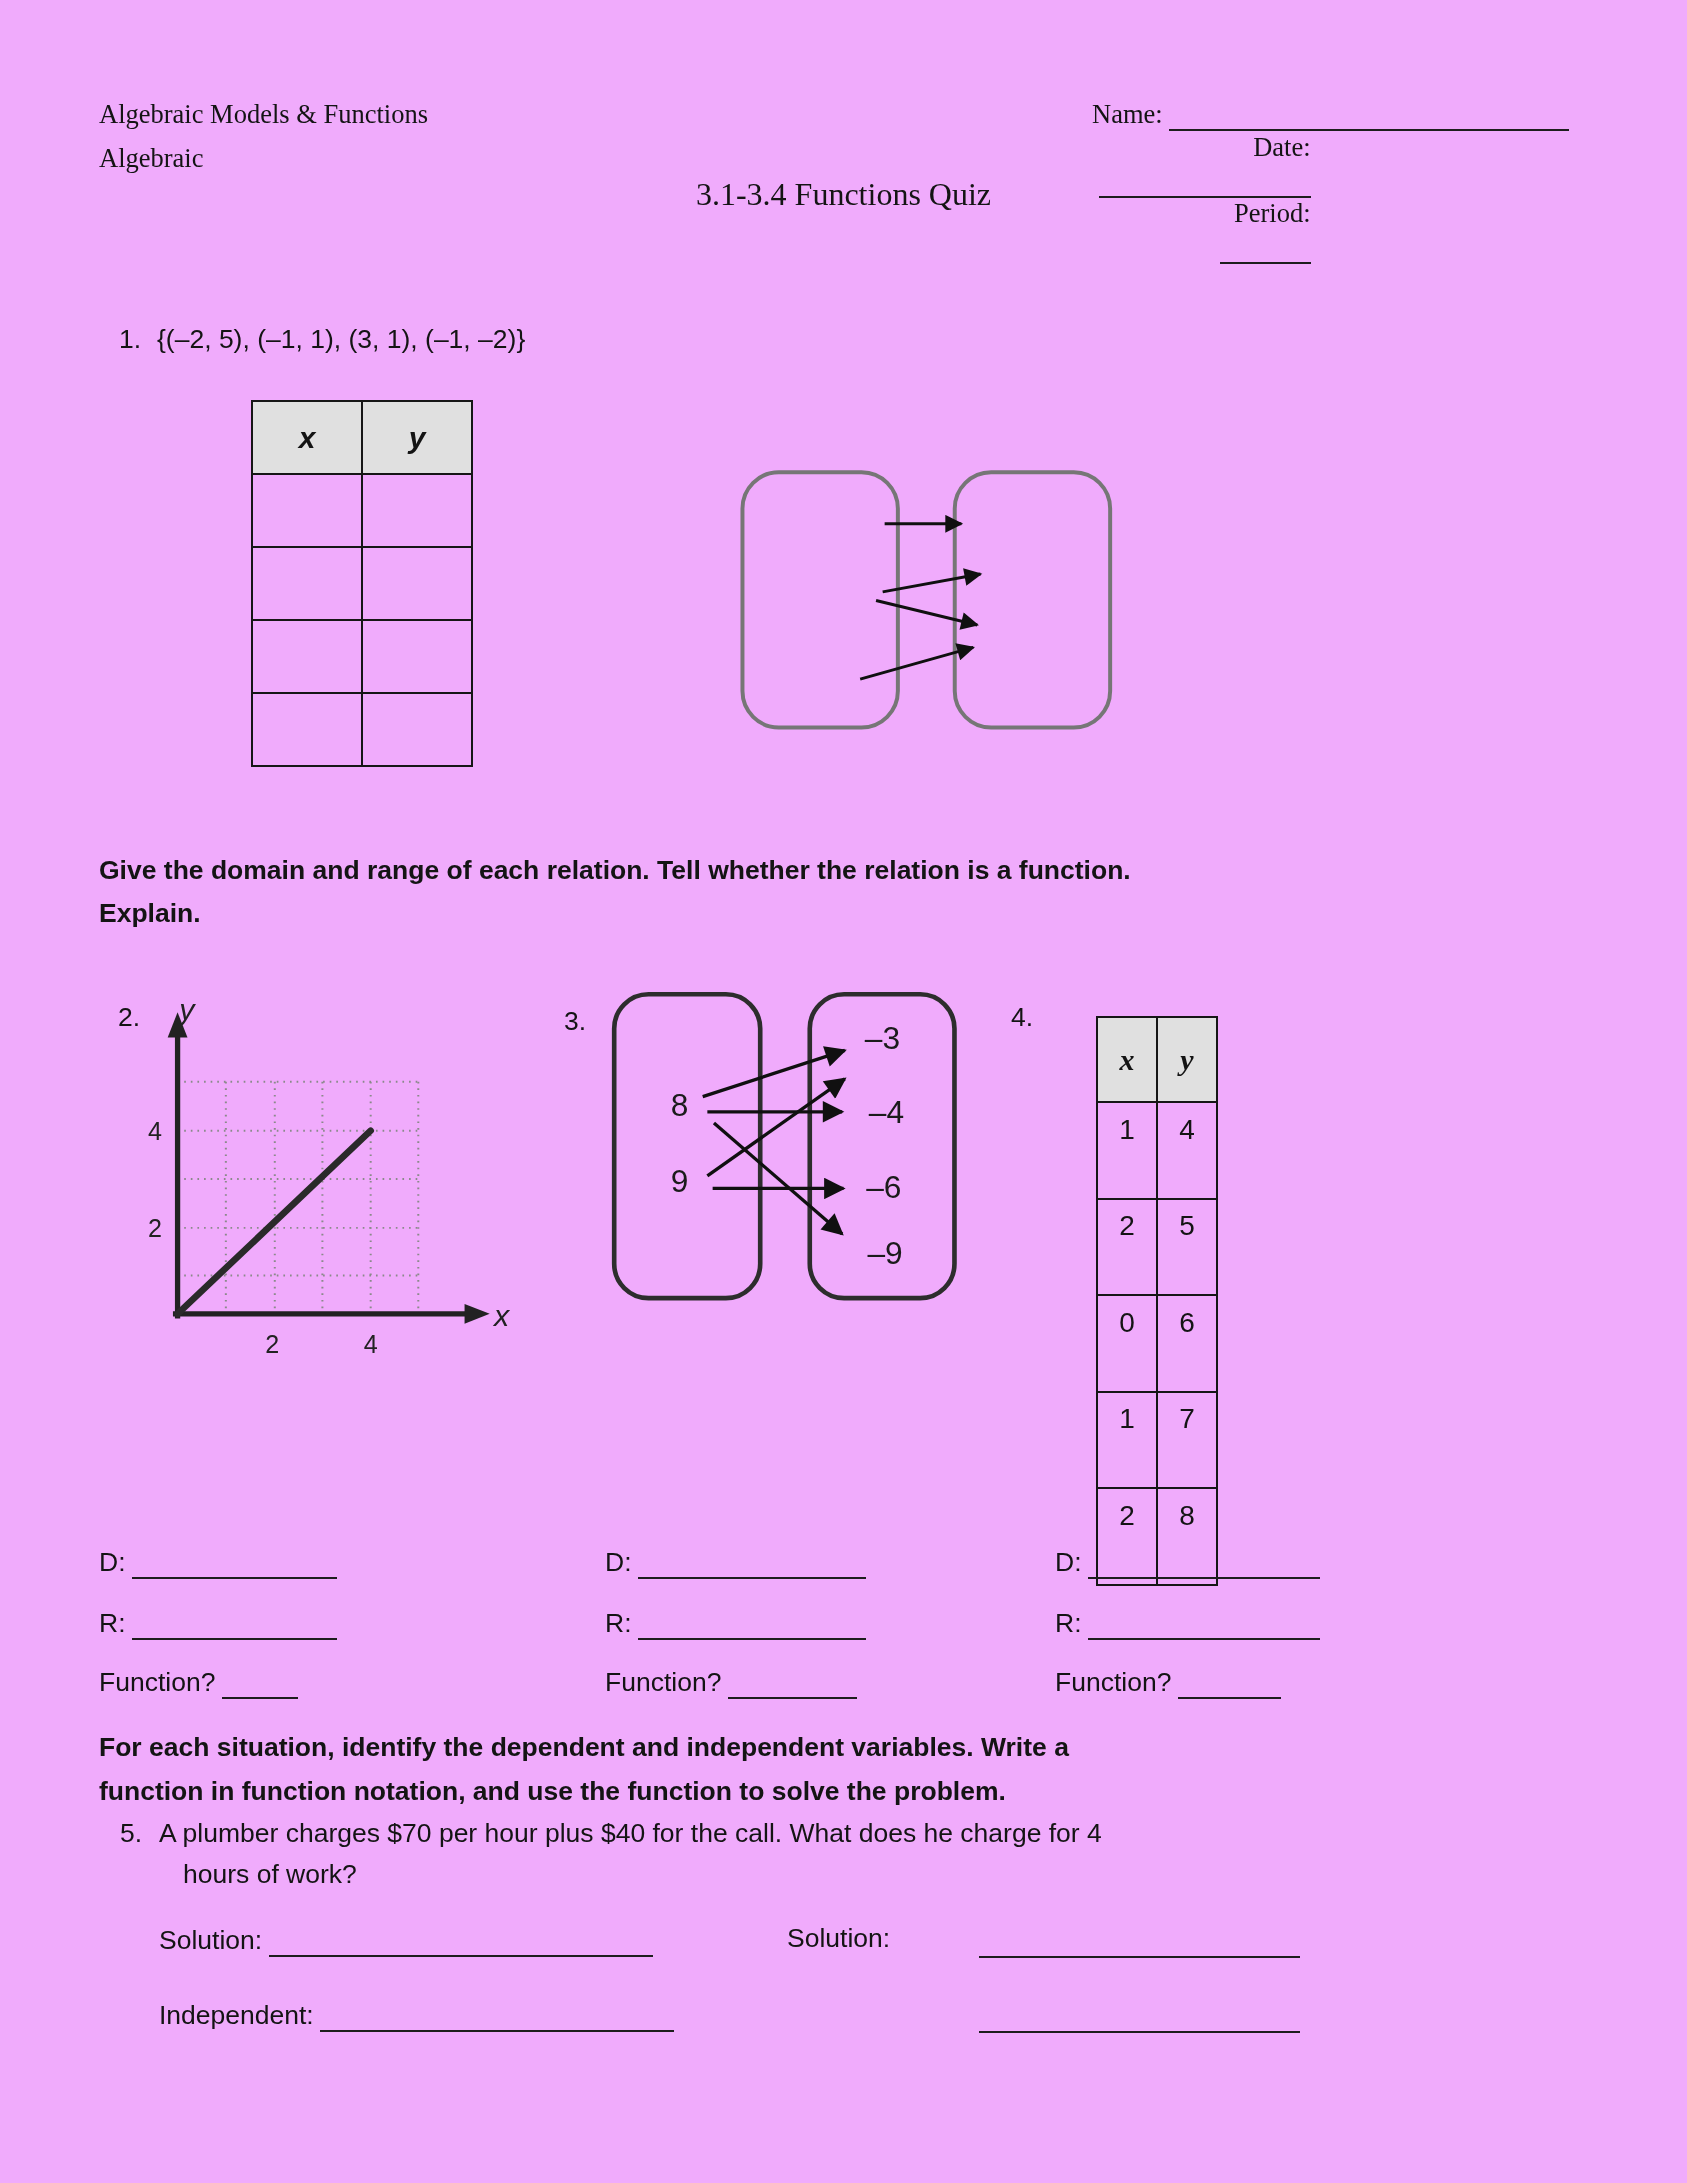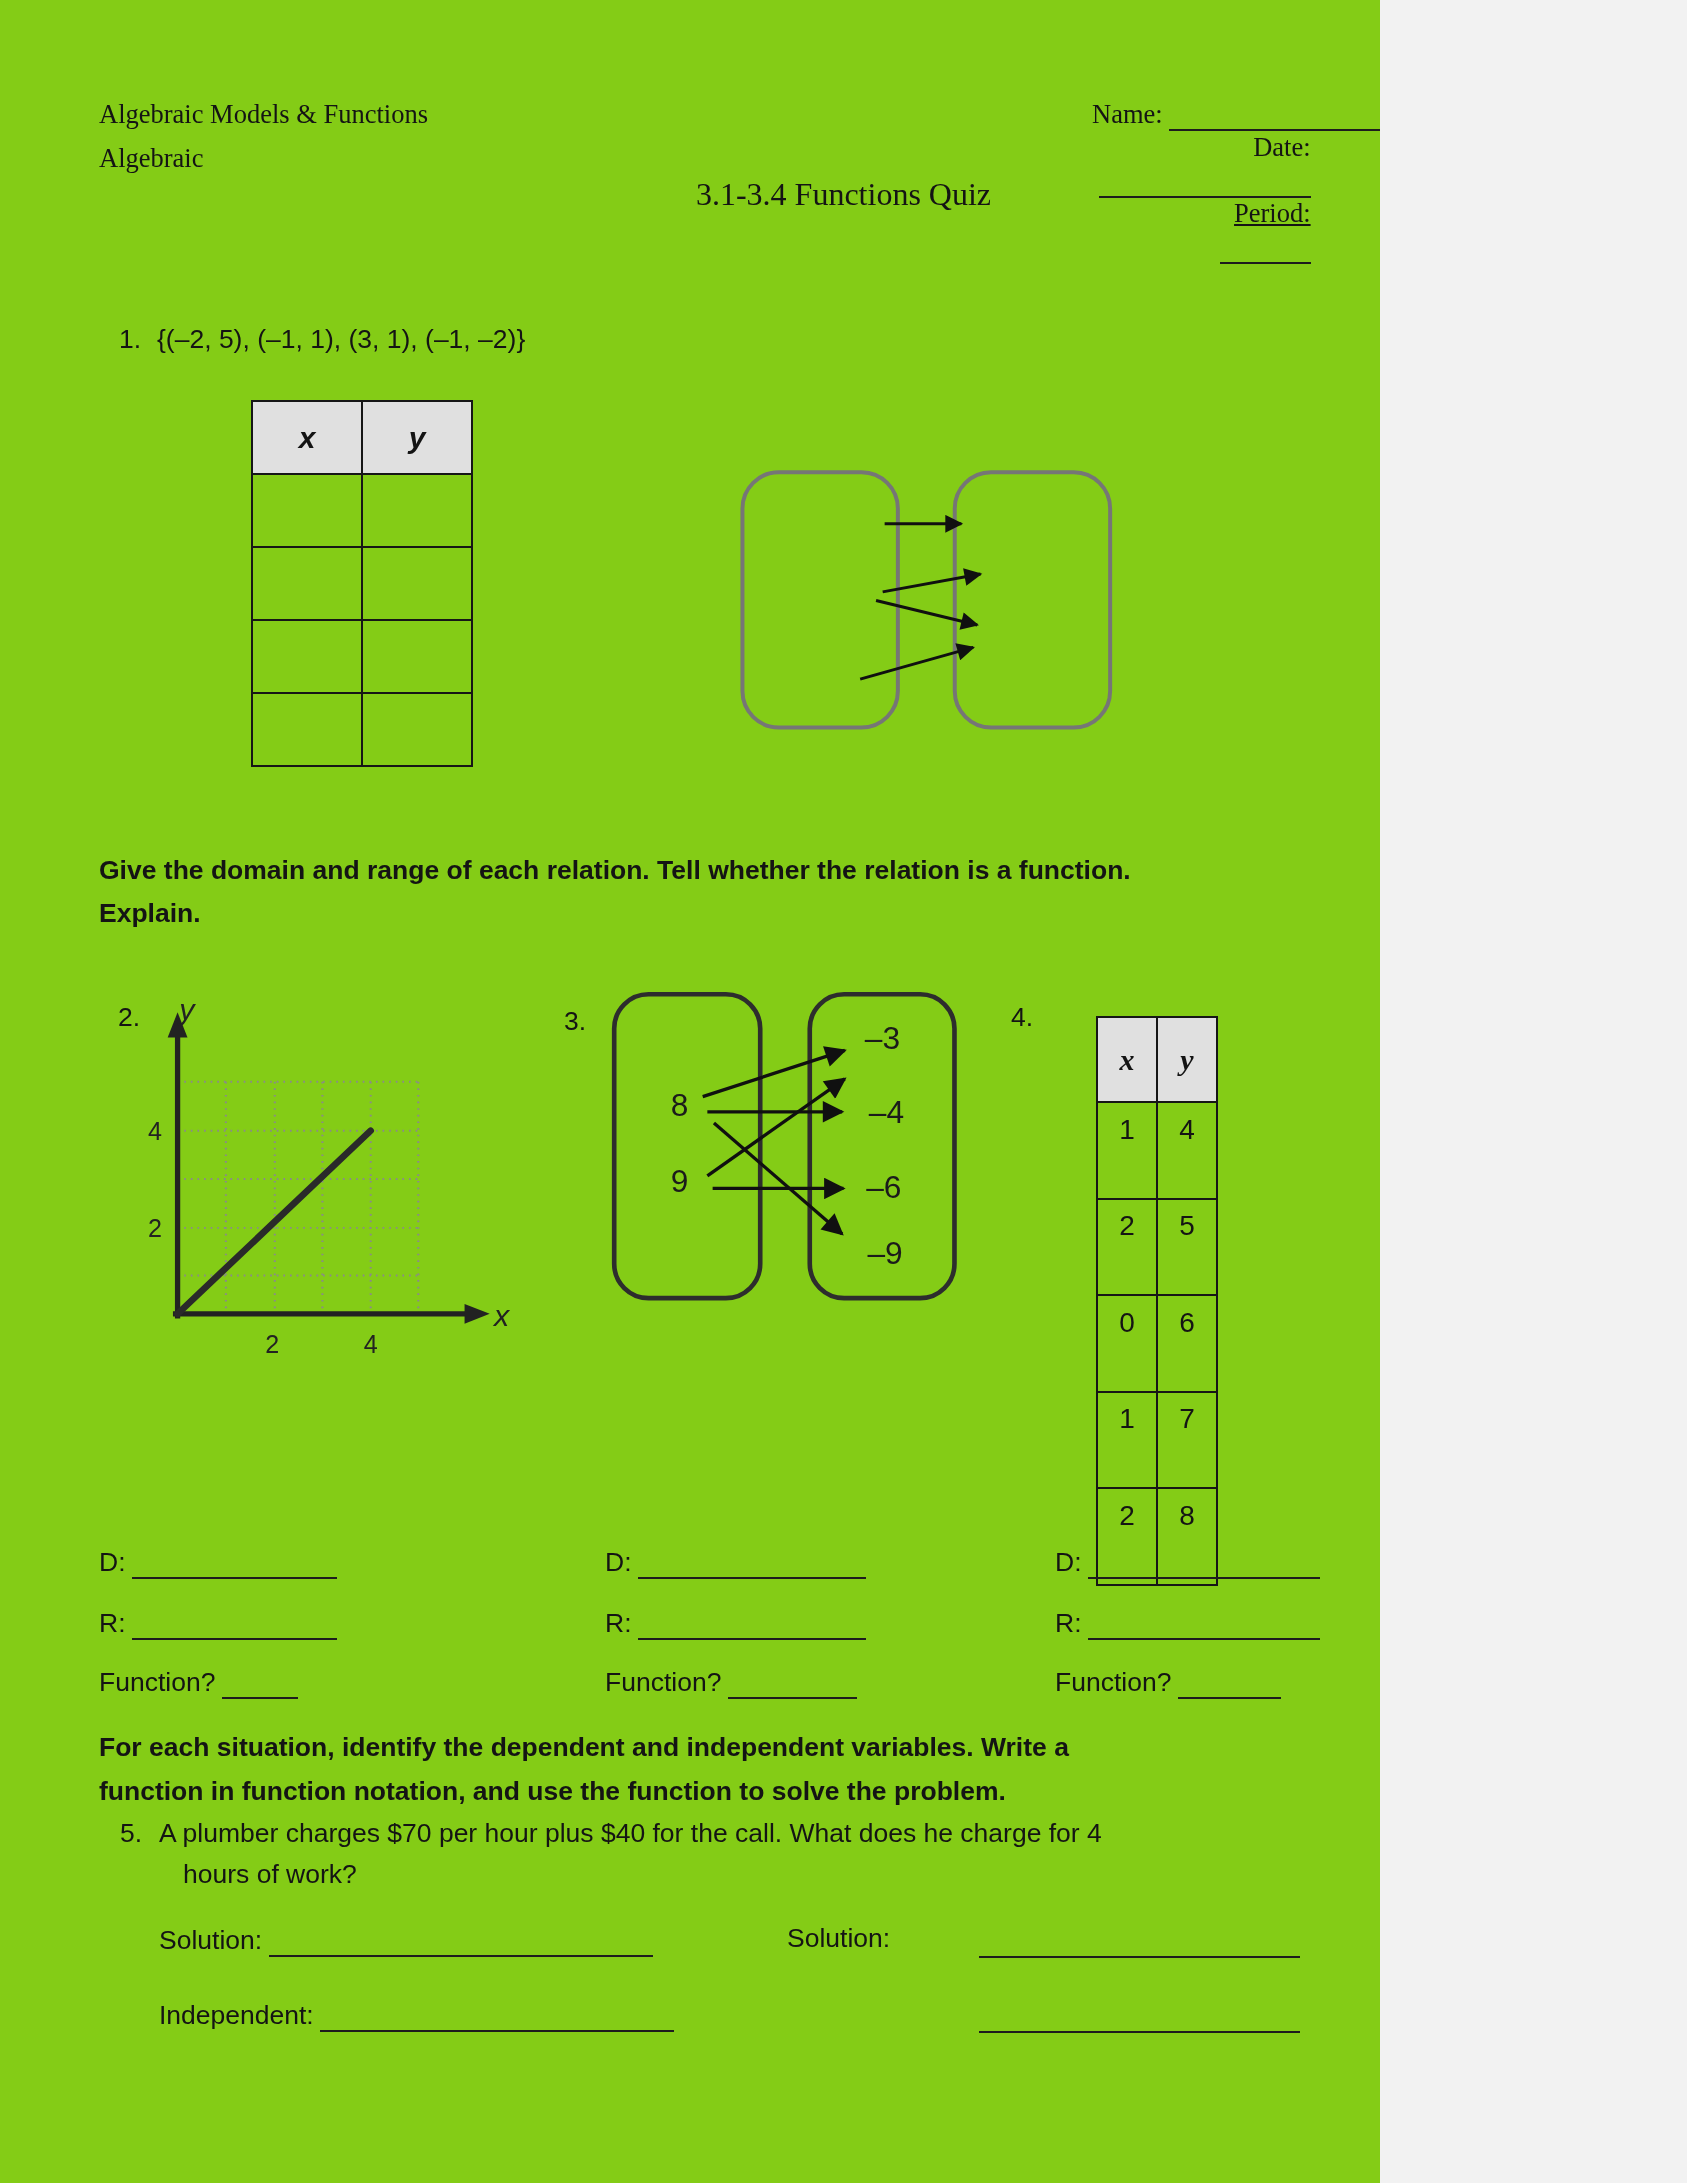--- a/index.html
+++ b/index.html
@@ -1,16 +1,16 @@
 <!DOCTYPE html>
 <html style="font-size:10.6px"><head>
 <meta charset="utf-8">
 <style>
   html,body{margin:0;padding:0;background:#f2f2f2;}
-  .page{position:relative;width:1380px;height:2183px;background:#84cc16;
+  .page{position:relative;width:1687px;height:2183px;background:#f0abfc;
         font-family:"Liberation Sans",sans-serif;color:#141414;overflow:hidden;}
   .abs{position:absolute;}
   .serif{font-family:"Liberation Serif",serif;}
   .b{font-weight:bold;}
   .t40{font-size:26.5px;line-height:1.2;}
   .t48{font-size:32px;line-height:1.2;font-family:Liberation Serif, serif;}
   .row{display:flex;align-items:flex-end;white-space:nowrap;}
   .line{display:inline-block;border-bottom:2.6px solid #1d1d1d;height:32px;margin-left:6.6px;}
   .lineonly{border-bottom:2.6px solid #1d1d1d;height:33px;}
   table{border-collapse:collapse;table-layout:fixed;}
@@ -35,21 +35,21 @@
   <div class="abs serif t40" style="left:99px;top:99px;">Algebraic Models &amp; Functions</div>
   <div class="abs serif t40" style="left:99px;top:143px;">Algebraic</div>
 
   <div class="abs serif t40 row" style="left:1092px;top:97px;">
     <span>Name:</span>
     <span class="line" style="width:400px;"></span>
   </div>
   <div class="abs serif t40 row" style="left:1092px;top:132px;flex-direction:column;">
     <span>Date:</span>
     <span class="line" style="width:212px;"></span>
-    <span style="margin-left:11px;text-decoration:underline;">Period:</span>
+    <span style="margin-left:11px;">Period:</span>
     <span class="line" style="width:91px;"></span>
   </div>
 
   <div class="abs serif t48 centered" style="top:175px;">3.1-3.4 Functions Quiz</div>
 
   <div class="abs t40" style="left:119px;top:324px;">1.</div>
   <div class="abs t40" style="left:157px;top:324px;">{(–2, 5), (–1, 1), (3, 1), (–1, –2)}</div>
 
   <table class="abs t1" style="left:251px;top:400px;">
     <tbody>

